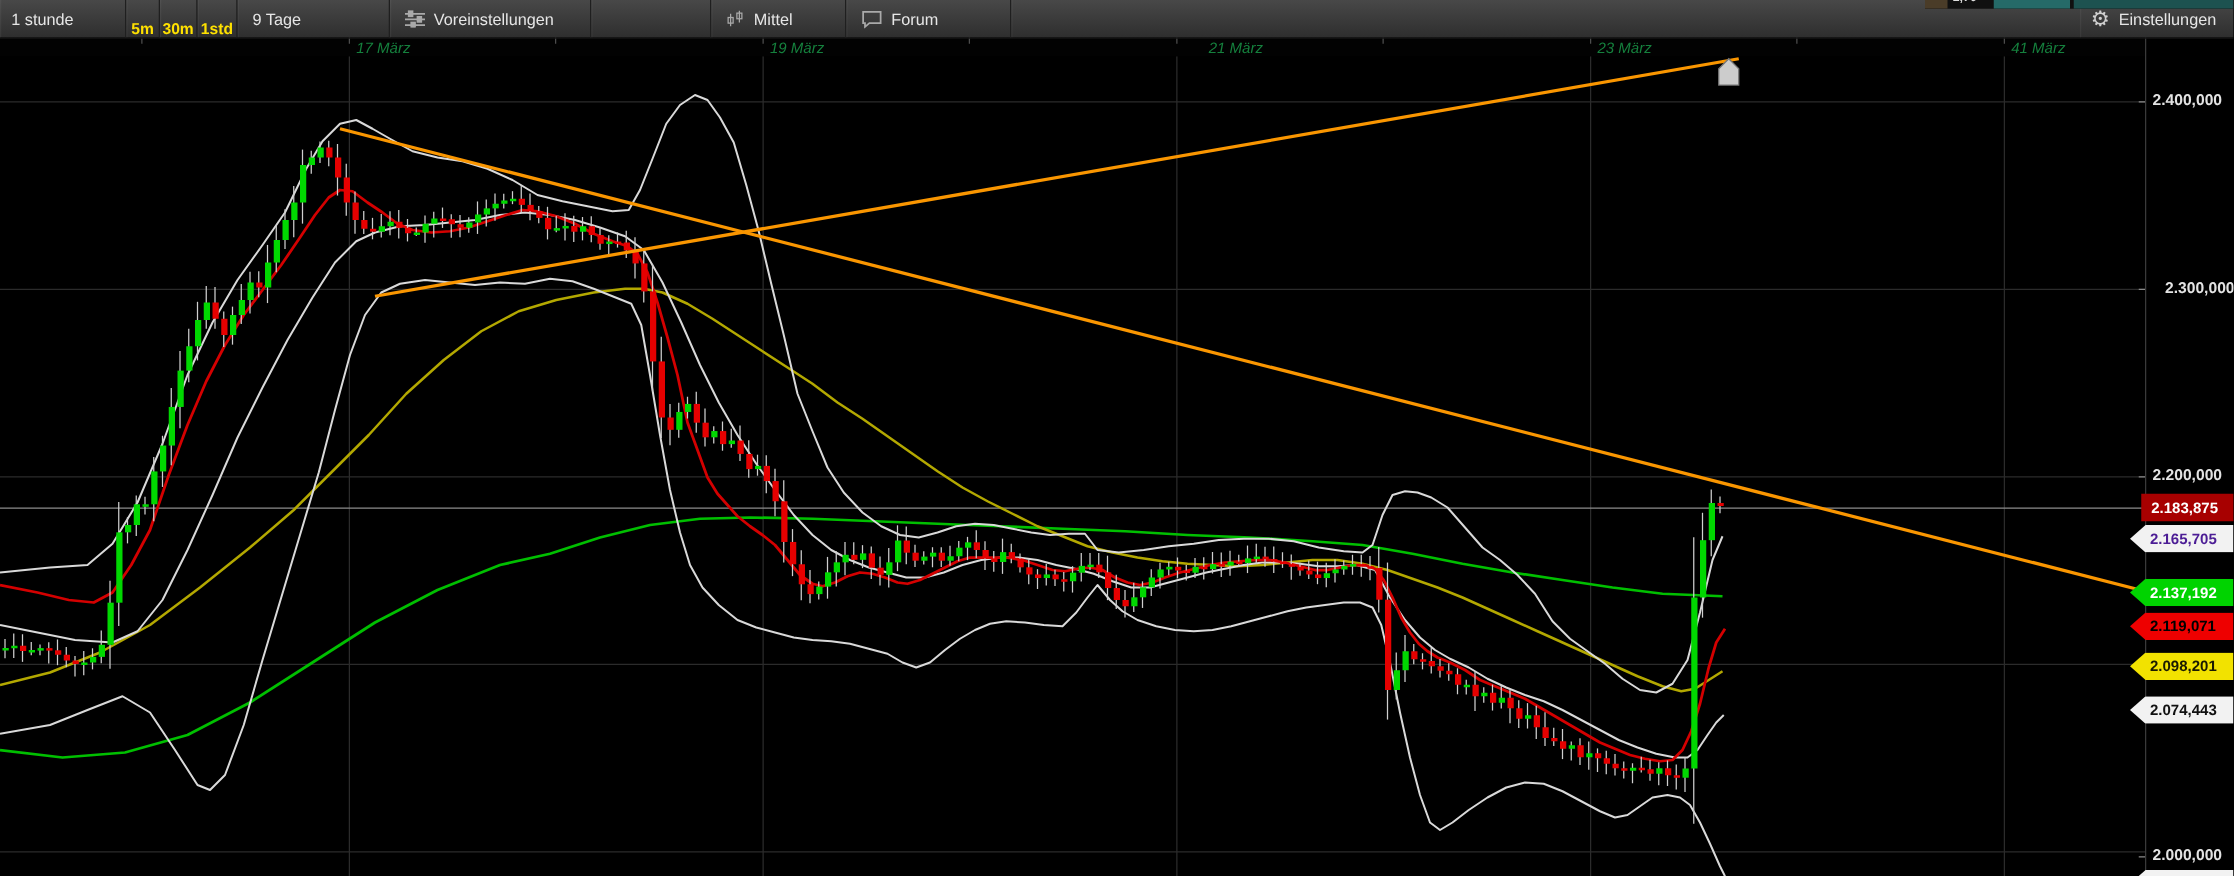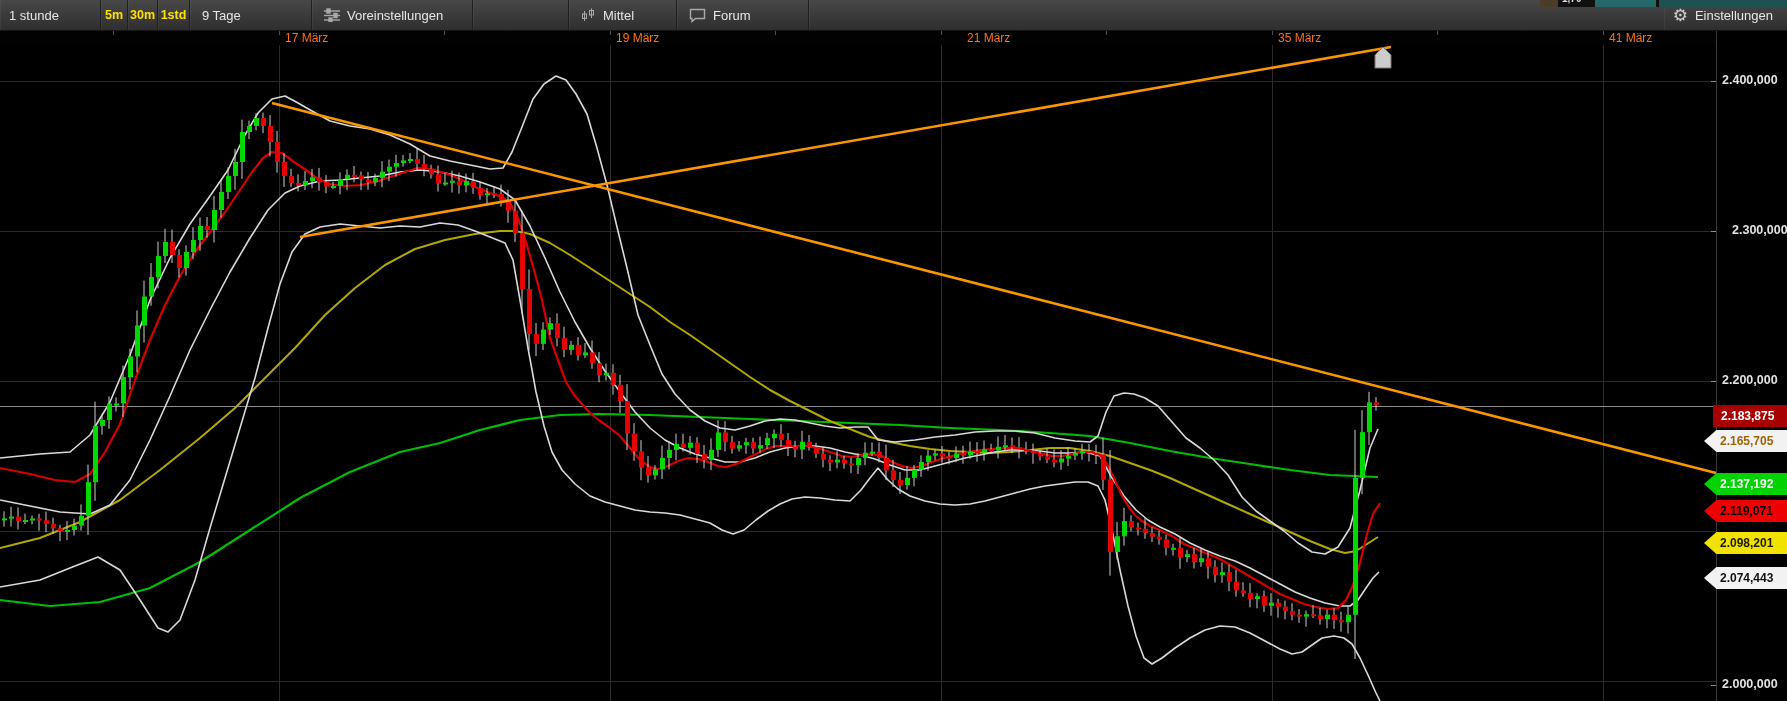--- a/index.html
+++ b/index.html
@@ -6,41 +6,41 @@
   .screen{position:relative;width:1787px;height:701px;background:#000;overflow:hidden;
           font-family:"Liberation Sans",sans-serif;-webkit-font-smoothing:antialiased;}
   
   .toolbar{position:absolute;top:0;left:0;width:1787px;height:30px;
            background:linear-gradient(#484848,#2e2e2e);border-bottom:1px solid #141414;
            display:flex;align-items:stretch;color:#e6e6e6;font-size:13px;z-index:30;}
   .tb-cell{display:flex;align-items:center;justify-content:flex-start;padding:0 9px;
            border-right:1px solid #1f1f1f;box-shadow:inset 1px 0 0 rgba(255,255,255,.05);
            white-space:nowrap;cursor:default;}
   .tb-cell.center{justify-content:center;padding:0;}
-  .tb-yellow{color:#ffe100;font-weight:bold;font-size:12.5px;}
+  .tb-yellow{color:#ffe100;font-weight:bold;font-size:12.5px;align-items:flex-end;}
   .tb-icon{display:inline-flex;margin-right:7px;opacity:.85;}
   .tb-spacer{flex:1;border-right:none;box-shadow:inset 1px 0 0 rgba(255,255,255,.05);}
   .tb-right{border-right:none;padding-right:14px;}
   .gear{font-size:17px;line-height:1;color:#cfcfcf;margin-right:7px;}
   
   .top-partial{position:absolute;top:0;right:0;width:247px;height:7px;overflow:hidden;
                background:#101010;z-index:40;}
   .tp-block{position:absolute;top:0;height:7px;}
   .tp-text{position:absolute;top:-7px;left:22px;color:#ddd;font-size:10px;font-weight:bold;}
   
   .date-strip{position:absolute;top:30px;left:0;width:1716px;height:15px;background:#020202;z-index:20;}
-  .date-label{position:absolute;top:1px;font-size:12px;color:#f97316;}
+  .date-label{position:absolute;top:1px;font-size:12px;color:#15803d;font-style:italic;}
   .day-tick{position:absolute;top:0;width:1px;height:5px;background:#4d4d4d;}
   
   .price-axis{position:absolute;top:30px;left:1716px;width:71px;height:671px;background:#000;
               border-left:1px solid #3a3a3a;z-index:20;}
   .px-label{position:absolute;left:1722px;width:62px;font-size:12.5px;font-weight:bold;color:#e3e3e3;z-index:21;}
   .px-tick{position:absolute;left:1711px;width:5px;height:1px;background:#8a8a8a;z-index:21;}
   .tag{position:absolute;height:22px;line-height:22px;font-size:12px;font-weight:bold;z-index:25;
-       white-space:nowrap;margin-top:10px;}
+       white-space:nowrap;}
   .tag.arrow{left:1704px;width:83px;padding-left:16px;box-sizing:border-box;
        clip-path:polygon(0 50%,15% 0,100% 0,100% 100%,15% 100%);}
   .tag.rect{left:1713px;width:74px;padding-left:8px;box-sizing:border-box;}
   
   svg.chart{position:absolute;top:0;left:0;z-index:5;}
 </style>
 </head>
 <body>
 
 <div class="screen">
@@ -477,21 +477,21 @@
       <div class="day-tick" style="left: 610px;"></div>
       <div class="day-tick" style="left: 775px;"></div>
       <div class="day-tick" style="left: 941px;"></div>
       <div class="day-tick" style="left: 1106px;"></div>
       <div class="day-tick" style="left: 1272px;"></div>
       <div class="day-tick" style="left: 1437px;"></div>
       <div class="day-tick" style="left: 1603px;"></div>
       <div class="date-label" style="left: 285px;">17 März</div>
       <div class="date-label" style="left: 616px;">19 März</div>
       <div class="date-label" style="left: 947px; margin-left: 20px;">21 März</div>
-      <div class="date-label" style="left: 1278px;">35 März</div>
+      <div class="date-label" style="left: 1278px;">23 März</div>
       <div class="date-label" style="left: 1609px;">41 März</div>
     </div>
 
   <div class="price-axis"></div>
   <div id="price-labels"></div>
 
   <div class="toolbar">
     <div class="tb-cell" style="width:82px">
       <span>1 stunde</span>
     </div>
@@ -560,19 +560,19 @@
 
 <div class="px-tick" style="top: 81px;"></div>
     <div class="px-label" style="top: 73px;">2.400,000</div>
     <div class="px-tick" style="top: 231px;"></div>
     <div class="px-label" style="top: 223px; margin-left: 10px;">2.300,000</div>
     <div class="px-tick" style="top: 381px;"></div>
     <div class="px-label" style="top: 373px;">2.200,000</div>
     <div class="px-tick" style="top: 685px;"></div>
     <div class="px-label" style="top: 677px;">2.000,000</div>
     <div class="tag rect" style="top: 395px; background: rgb(167, 0, 0); color: rgb(255, 255, 255);">2.183,875</div>
-    <div class="tag arrow" style="top: 420px; background: rgb(242, 242, 242); color: #a16207;">2.165,705</div>
+    <div class="tag arrow" style="top: 420px; background: rgb(242, 242, 242); color: #4c1d95;">2.165,705</div>
     <div class="tag arrow" style="top: 463px; background: rgb(0, 211, 0); color: rgb(255, 255, 255);">2.137,192</div>
     <div class="tag arrow" style="top: 490px; background: rgb(238, 0, 0); color: #000000;">2.119,071</div>
     <div class="tag arrow" style="top: 522px; background: rgb(242, 226, 0); color: rgb(26, 26, 0);">2.098,201</div>
     <div class="tag arrow" style="top: 557px; background: rgb(242, 242, 242); color: rgb(17, 17, 17);">2.074,443</div>
     <div class="tag arrow" style="top: 696px; background: rgb(242, 242, 242); color: rgb(17, 17, 17);"></div>
   </div>
 
 </body></html>

